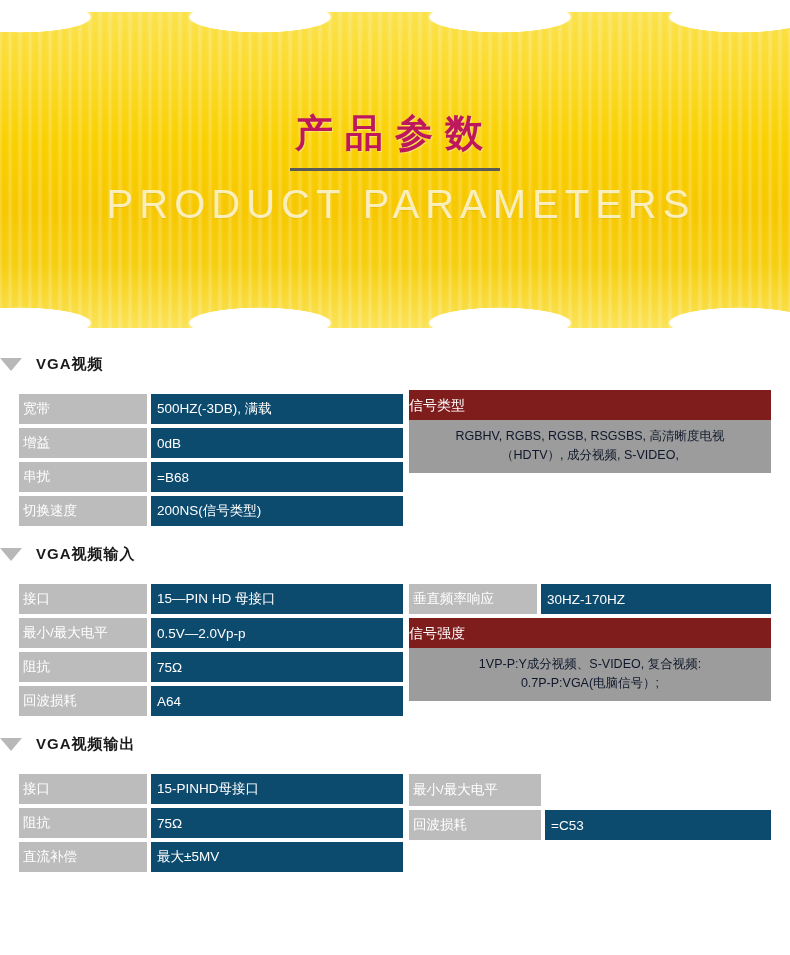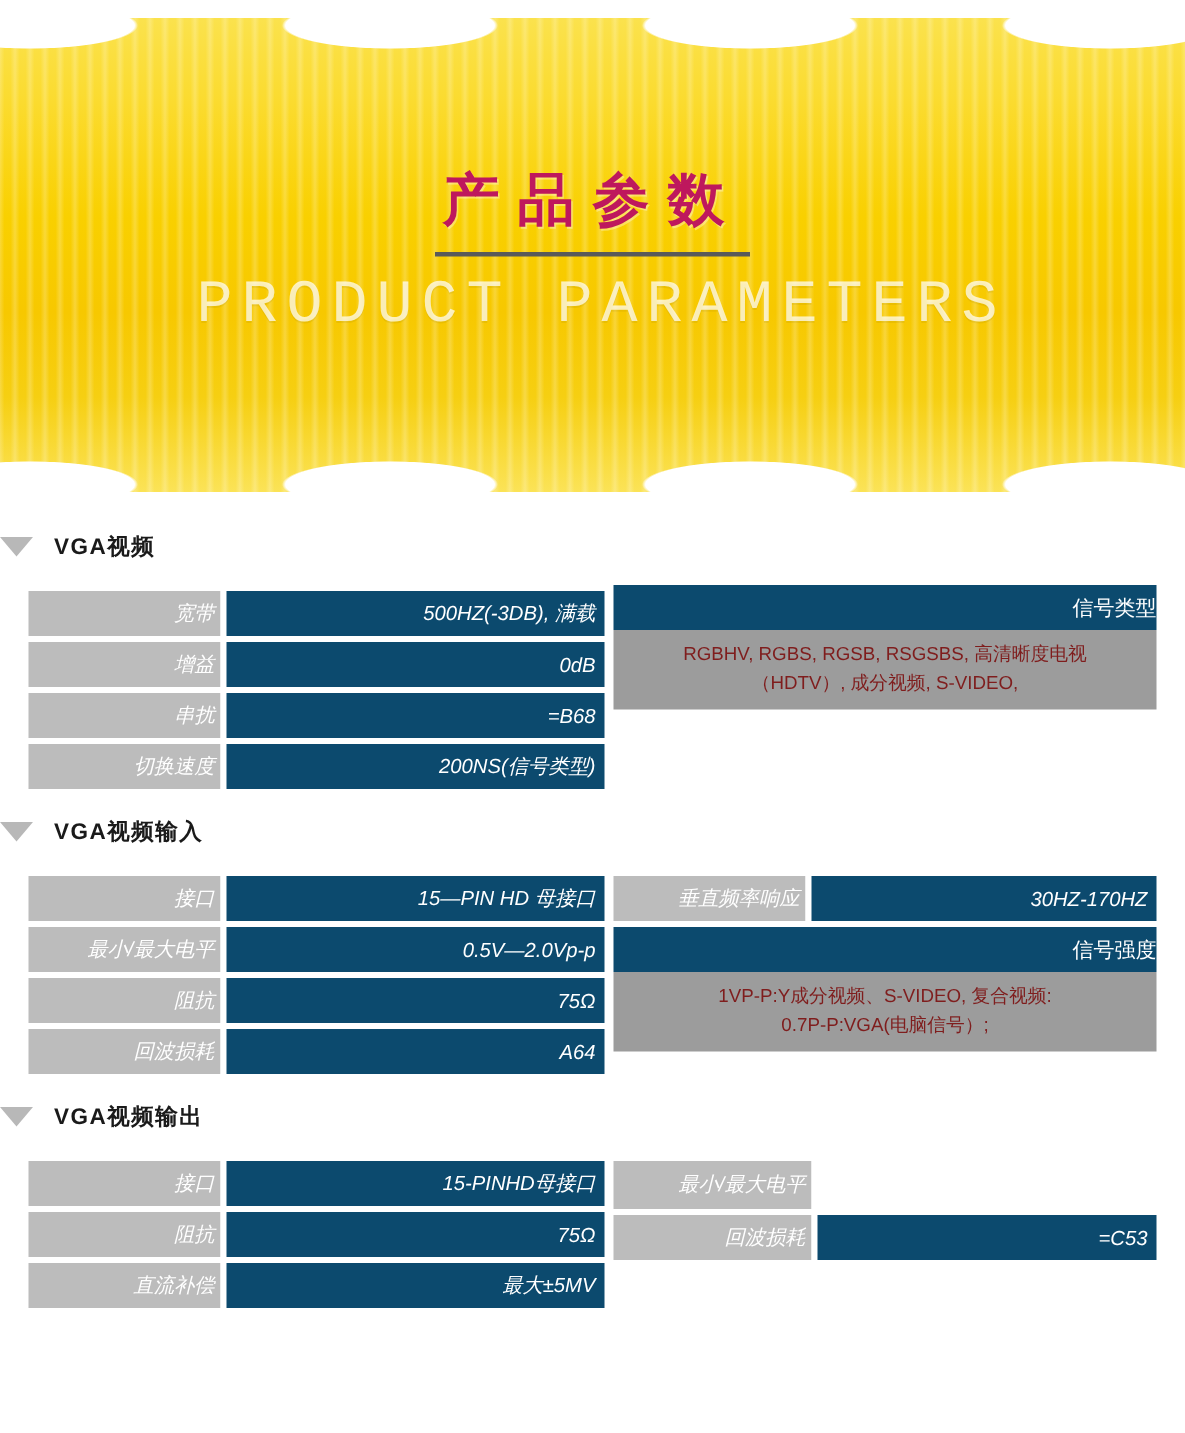--- a/index.html
+++ b/index.html
@@ -75,21 +75,21 @@
     top: 168px;
     width: 210px;
     height: 3px;
     background: #5a5a5a;
   }
   .banner-sub {
     position: absolute;
     left: 0; right: 0;
     top: 182px;
     text-align: center;
-    font-family: Liberation Mono, monospace;
+    font-family: Liberation Sans, sans-serif;
     font-size: 40px;
     letter-spacing: 6px;
     color: rgba(255,255,255,0.72);
     text-shadow: 0 1px 0 rgba(0,0,0,0.05);
     white-space: nowrap;
     margin-left: 12px;
   }
 
   
   .section-head {
@@ -124,50 +124,49 @@
   .col-right { flex: 1; }
 
   table.spec {
     border-collapse: separate;
     border-spacing: 0 4px;
     width: 100%;
   }
   table.spec td {
     height: 30px;
     font-size: 13.5px;
-    text-align: right;
+    text-align: left;
     vertical-align: middle;
     color: #ffffff;
-    font-style: italic;
   }
   td.k {
     width: 120px;
     background: #bcbcbc;
     color: #ffffff;
     font-size: 13.5px;
     padding: 0 4px;
   }
   td.k.small { font-size: 11px; letter-spacing: 0; }
   td.v {
     background: #0c4a6e;
     color: #ffffff;
     padding: 0 6px;
   }
   td.sep { width: 4px; background: #ffffff; padding: 0; }
   .panel-head {
-    background: #0c4a6e;
+    background: #7f1d1d;
     color: #ffffff;
     font-size: 14px;
-    text-align: right;
+    text-align: left;
     height: 30px;
     line-height: 30px;
   }
   .panel-body {
     background: #9c9c9c;
-    color: #7f1d1d;
+    color: #0f172a;
     font-size: 12.5px;
     text-align: center;
     padding: 7px 6px;
     line-height: 1.55;
   }
   .panel-body div { white-space: nowrap; }
 
   .right-rows { margin-top: 0; }
 
   .out-right td.k { width: 124px; }

